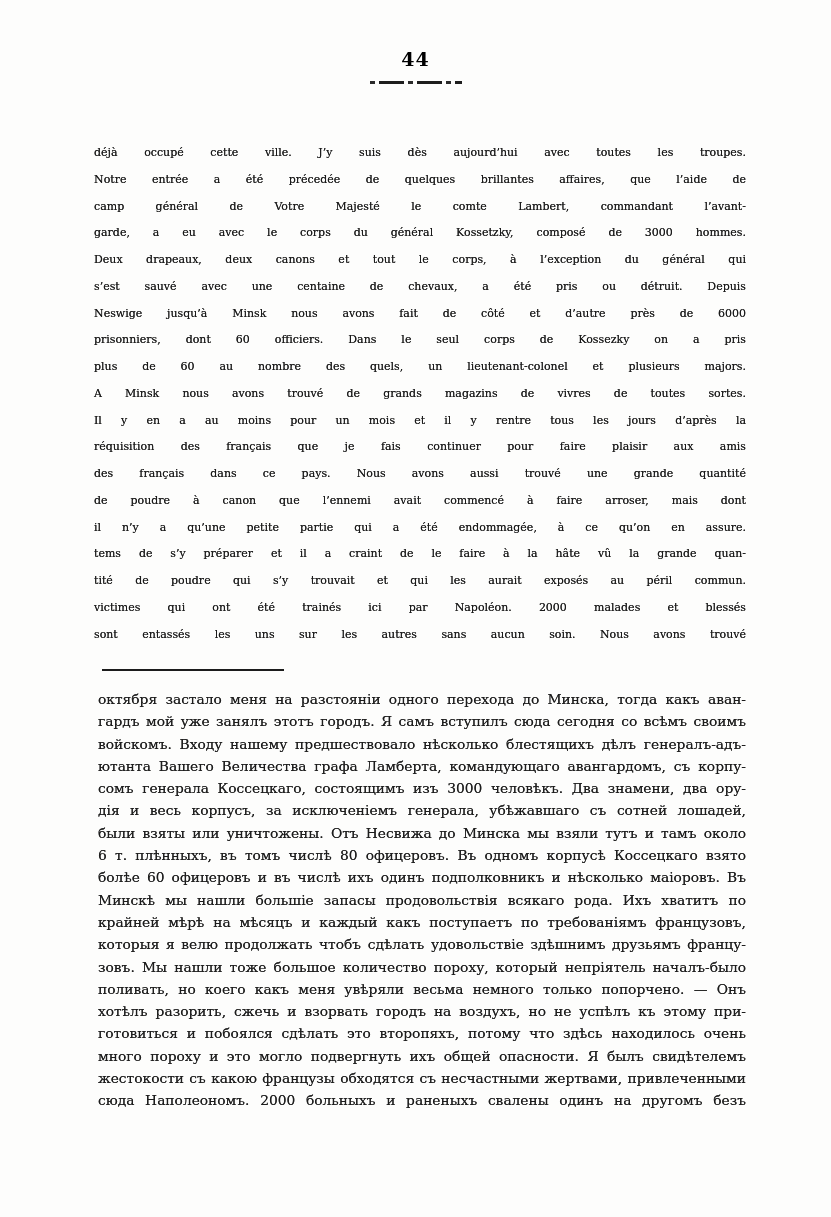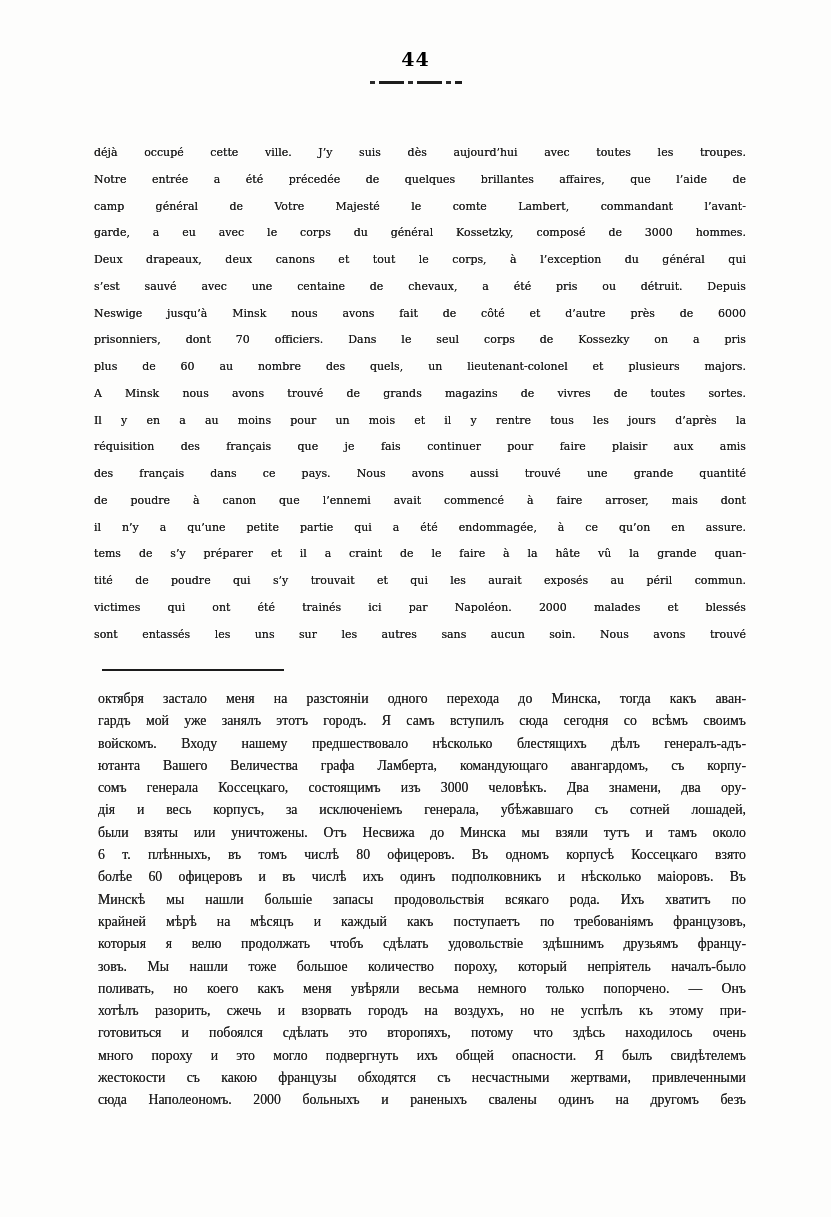--- a/index.html
+++ b/index.html
@@ -66,21 +66,20 @@
     border-top: 2px solid #1c1c1c;
   }
   .footnote {
     position: absolute;
     top: 688px;
     left: 98px;
     width: 648px;
     font-size: 13.8px;
     line-height: 22.3px;
     color: #1d1d1d;
-    font-family: Liberation Serif, serif;
   }
   .ru-line {
     text-align: justify;
     text-align-last: justify;
     white-space: normal;
     text-shadow: 0 0 0.4px rgba(25,25,25,0.8);
   }
 </style>
 </head>
 <body>
@@ -90,21 +89,21 @@
   <div class="page-number-rule"></div>
 
   <div class="main-text">
       <div class="fr-line">déjà occupé cette ville. J’y suis dès aujourd’hui avec toutes les troupes.</div>
       <div class="fr-line">Notre entrée a été précedée de quelques brillantes affaires, que l’aide de</div>
       <div class="fr-line">camp général de Votre Majesté le comte Lambert, commandant l’avant-</div>
       <div class="fr-line">garde, a eu avec le corps du général Kossetzky, composé de 3000 hommes.</div>
       <div class="fr-line">Deux drapeaux, deux canons et tout le corps, à l’exception du général qui</div>
       <div class="fr-line">s’est sauvé avec une centaine de chevaux, a été pris ou détruit. Depuis</div>
       <div class="fr-line">Neswige jusqu’à Minsk nous avons fait de côté et d’autre près de 6000</div>
-      <div class="fr-line">prisonniers, dont 70 officiers. Dans le seul corps de Kossezky on a pris</div>
+      <div class="fr-line">prisonniers, dont 60 officiers. Dans le seul corps de Kossezky on a pris</div>
       <div class="fr-line">plus de 60 au nombre des quels, un lieutenant-colonel et plusieurs majors.</div>
       <div class="fr-line">A Minsk nous avons trouvé de grands magazins de vivres de toutes sortes.</div>
       <div class="fr-line">Il y en a au moins pour un mois et il y rentre tous les jours d’après la</div>
       <div class="fr-line">réquisition des français que je fais continuer pour faire plaisir aux amis</div>
       <div class="fr-line">des français dans ce pays. Nous avons aussi trouvé une grande quantité</div>
       <div class="fr-line">de poudre à canon que l’ennemi avait commencé à faire arroser, mais dont</div>
       <div class="fr-line">il n’y a qu’une petite partie qui a été endommagée, à ce qu’on en assure.</div>
       <div class="fr-line">tems de s’y préparer et il a craint de le faire à la hâte vû la grande quan-</div>
       <div class="fr-line">tité de poudre qui s’y trouvait et qui les aurait exposés au péril commun.</div>
       <div class="fr-line">victimes qui ont été trainés ici par Napoléon. 2000 malades et blessés</div>

